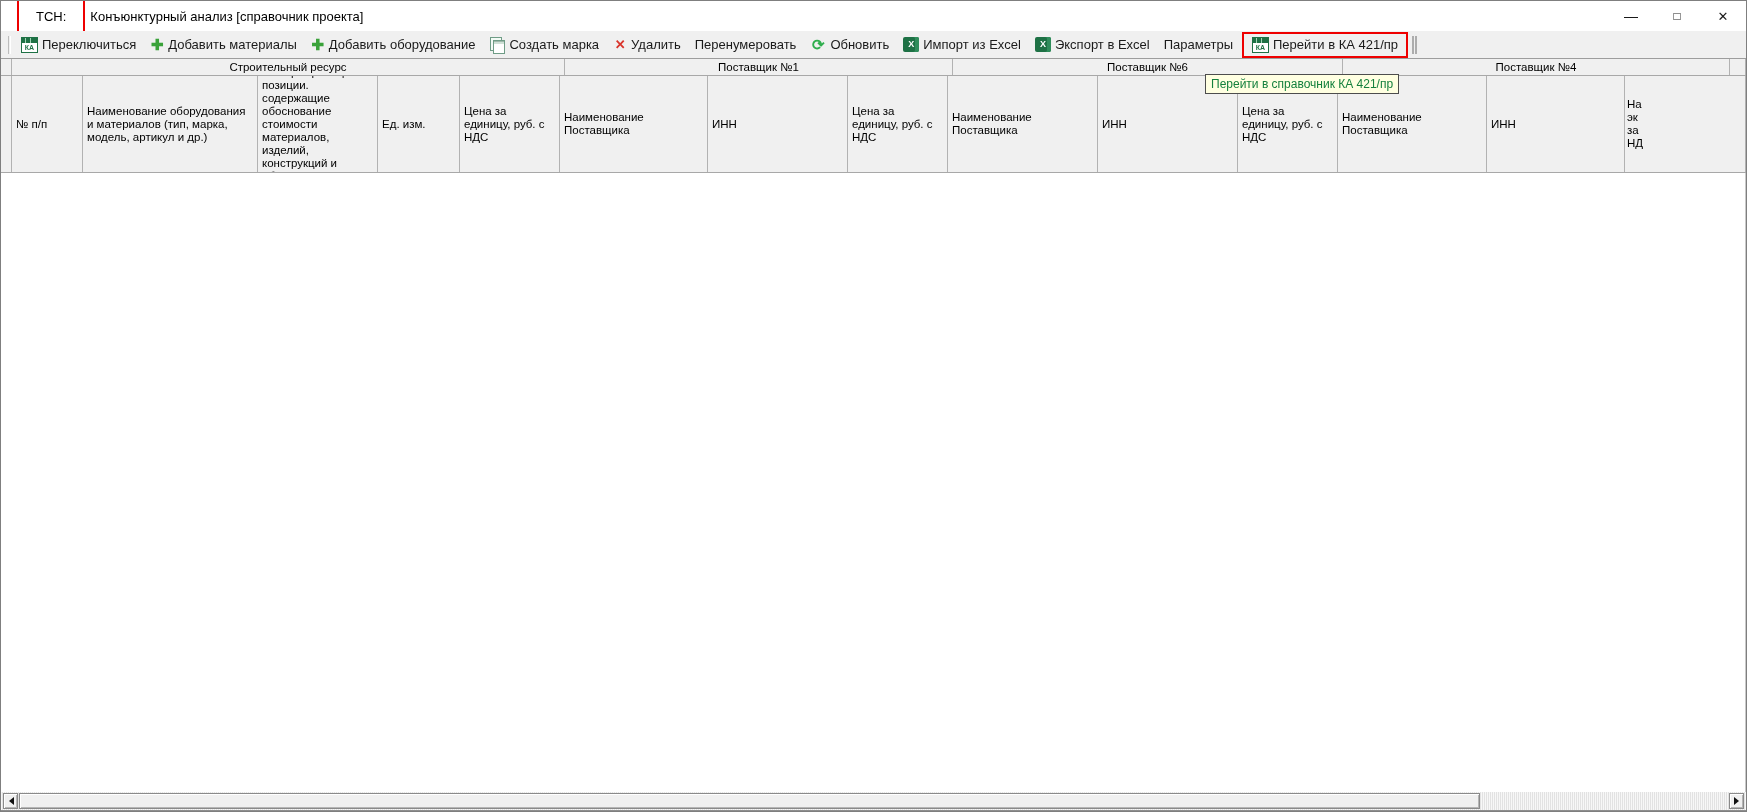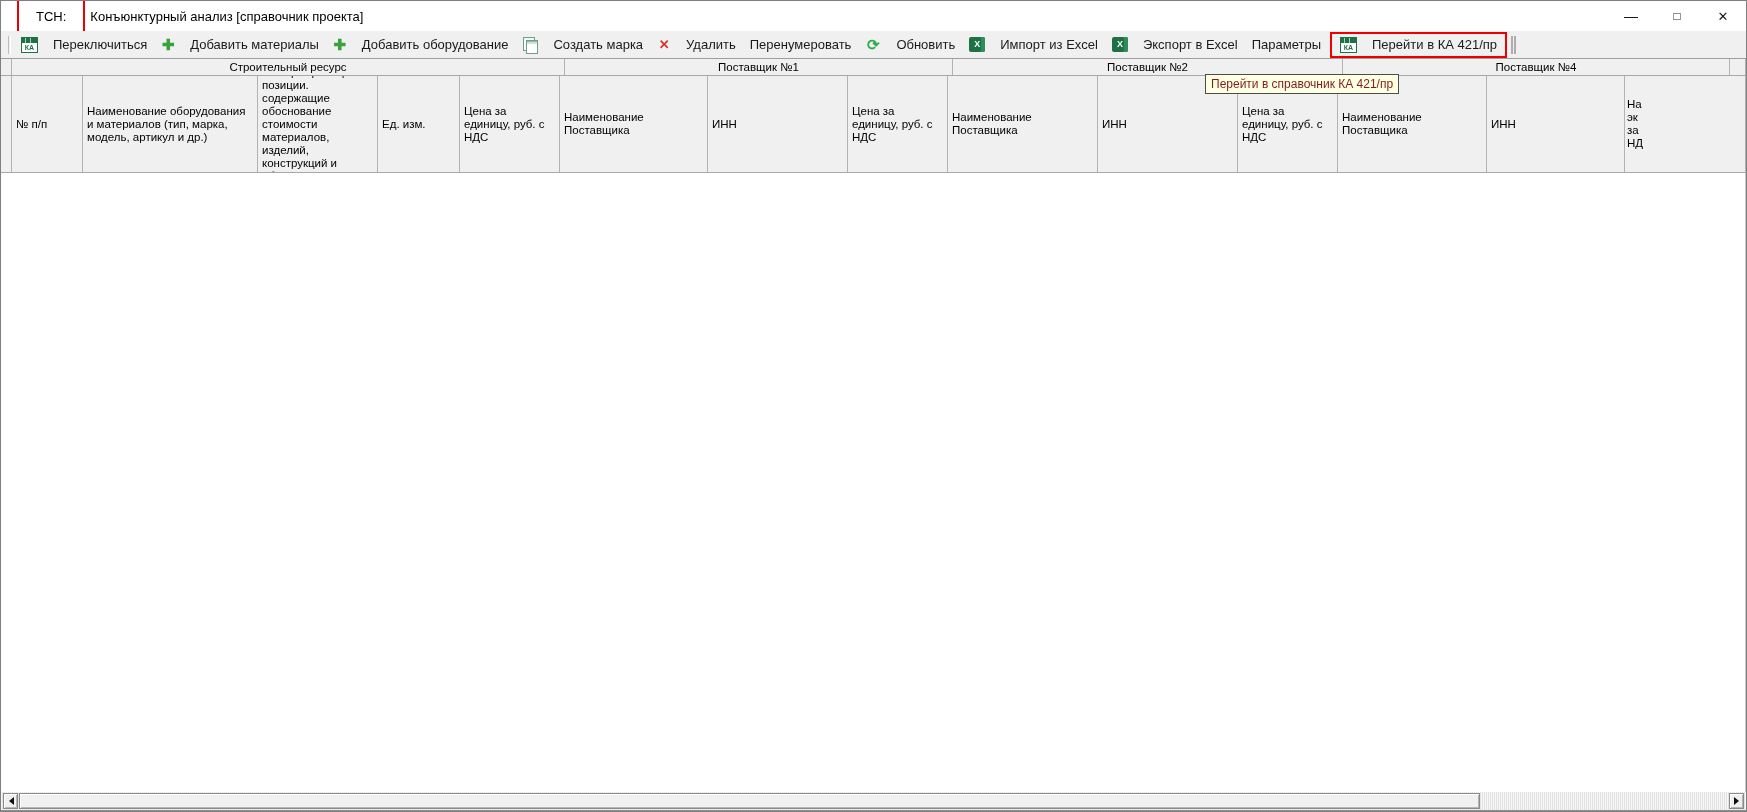--- a/index.html
+++ b/index.html
@@ -33,21 +33,21 @@
   
   .toolbar {
     height:28px; flex:0 0 28px; background:#f0f0f0;
     border-bottom:1px solid #9d9d9d;
     display:flex; align-items:center; padding-left:4px;
     font-size:13px; color:#1a1a1a; white-space:nowrap;
   }
   .tb-grip { width:3px; height:18px; border-left:1px solid #bcbcbc; border-right:1px solid #ffffff; margin:0 3px; }
   .tb-grip2 { width:5px; height:18px; border-left:2px solid #adadad; border-right:2px solid #adadad; margin:0 4px; }
   .tb-btn {
-    display:inline-flex; align-items:center; gap:15px;
+    display:inline-flex; align-items:center; gap:4px;
     padding:3px 7px; border-radius:2px;
   }
   .tb-hl {
     display:inline-flex; align-items:center;
     border:2px solid #ee0000; height:26px; padding:0 1px; margin-left:2px;
   }
 
   
   .ic { display:inline-flex; align-items:center; justify-content:center; flex:0 0 auto; }
   .ic-ka {
@@ -71,21 +71,21 @@
   .ic-refresh { width:16px; height:16px; color:#2fae4d; font-size:15px; font-weight:bold; line-height:16px; }
   .ic-excel {
     width:16px; height:15px; background:#1e7145; color:#ffffff;
     font-weight:bold; font-size:9px; line-height:15px; border-radius:2px;
     box-shadow: inset -4px 0 0 #2f8d5b;
   }
 
   
   .tooltip {
     position:absolute; left:1204px; top:73px; height:20px; z-index:30;
-    background:#ffffe1; border:1px solid #4d4d4d; color:#7f1d1d;
+    background:#ffffe1; border:1px solid #4d4d4d; color:#15803d;
     font-size:12px; display:flex; align-items:center; padding:0 5px;
     white-space:nowrap;
   }
 
   
   .grid { flex:1 1 auto; display:flex; flex-direction:column; background:#ffffff; overflow:hidden; }
   .grid-row { display:flex; flex:0 0 auto; background:#f0f0f0; }
   .grid-row.groups { height:17px; border-bottom:1px solid #a8a8a8; }
   .grid-row.heads  { height:97px; border-bottom:1px solid #a8a8a8; }
   .gcell, .hcell {
@@ -220,21 +220,21 @@
   <div class="tooltip">
     <span>Перейти в справочник КА 421/пр</span>
   </div>
 
   <div class="grid">
 
     <div class="grid-row groups">
       <div class="gcell" style="width:11px"></div>
       <div class="gcell" style="width:553px">Строительный ресурс</div>
       <div class="gcell" style="width:388px">Поставщик №1</div>
-      <div class="gcell" style="width:390px">Поставщик №2</div>
+      <div class="gcell" style="width:390px">Поставщик №6</div>
       <div class="gcell" style="width:387px">Поставщик №4</div>
       <div class="gcell" style="flex:1 1 auto"></div>
     </div>
 
     <div class="grid-row heads">
       <div class="hcell" style="width:11px"></div>
       <div class="hcell" style="width:71px">№ п/п</div>
       <div class="hcell" style="width:175px">Наименование оборудования и материалов (тип, марка, модель, артикул и др.)</div>
       <div class="hcell" style="width:120px">Номер страницы и позиции. содержащие обоснование стоимости материалов, изделий, конструкций и оборудования</div>
       <div class="hcell" style="width:82px">Ед. изм.</div>

